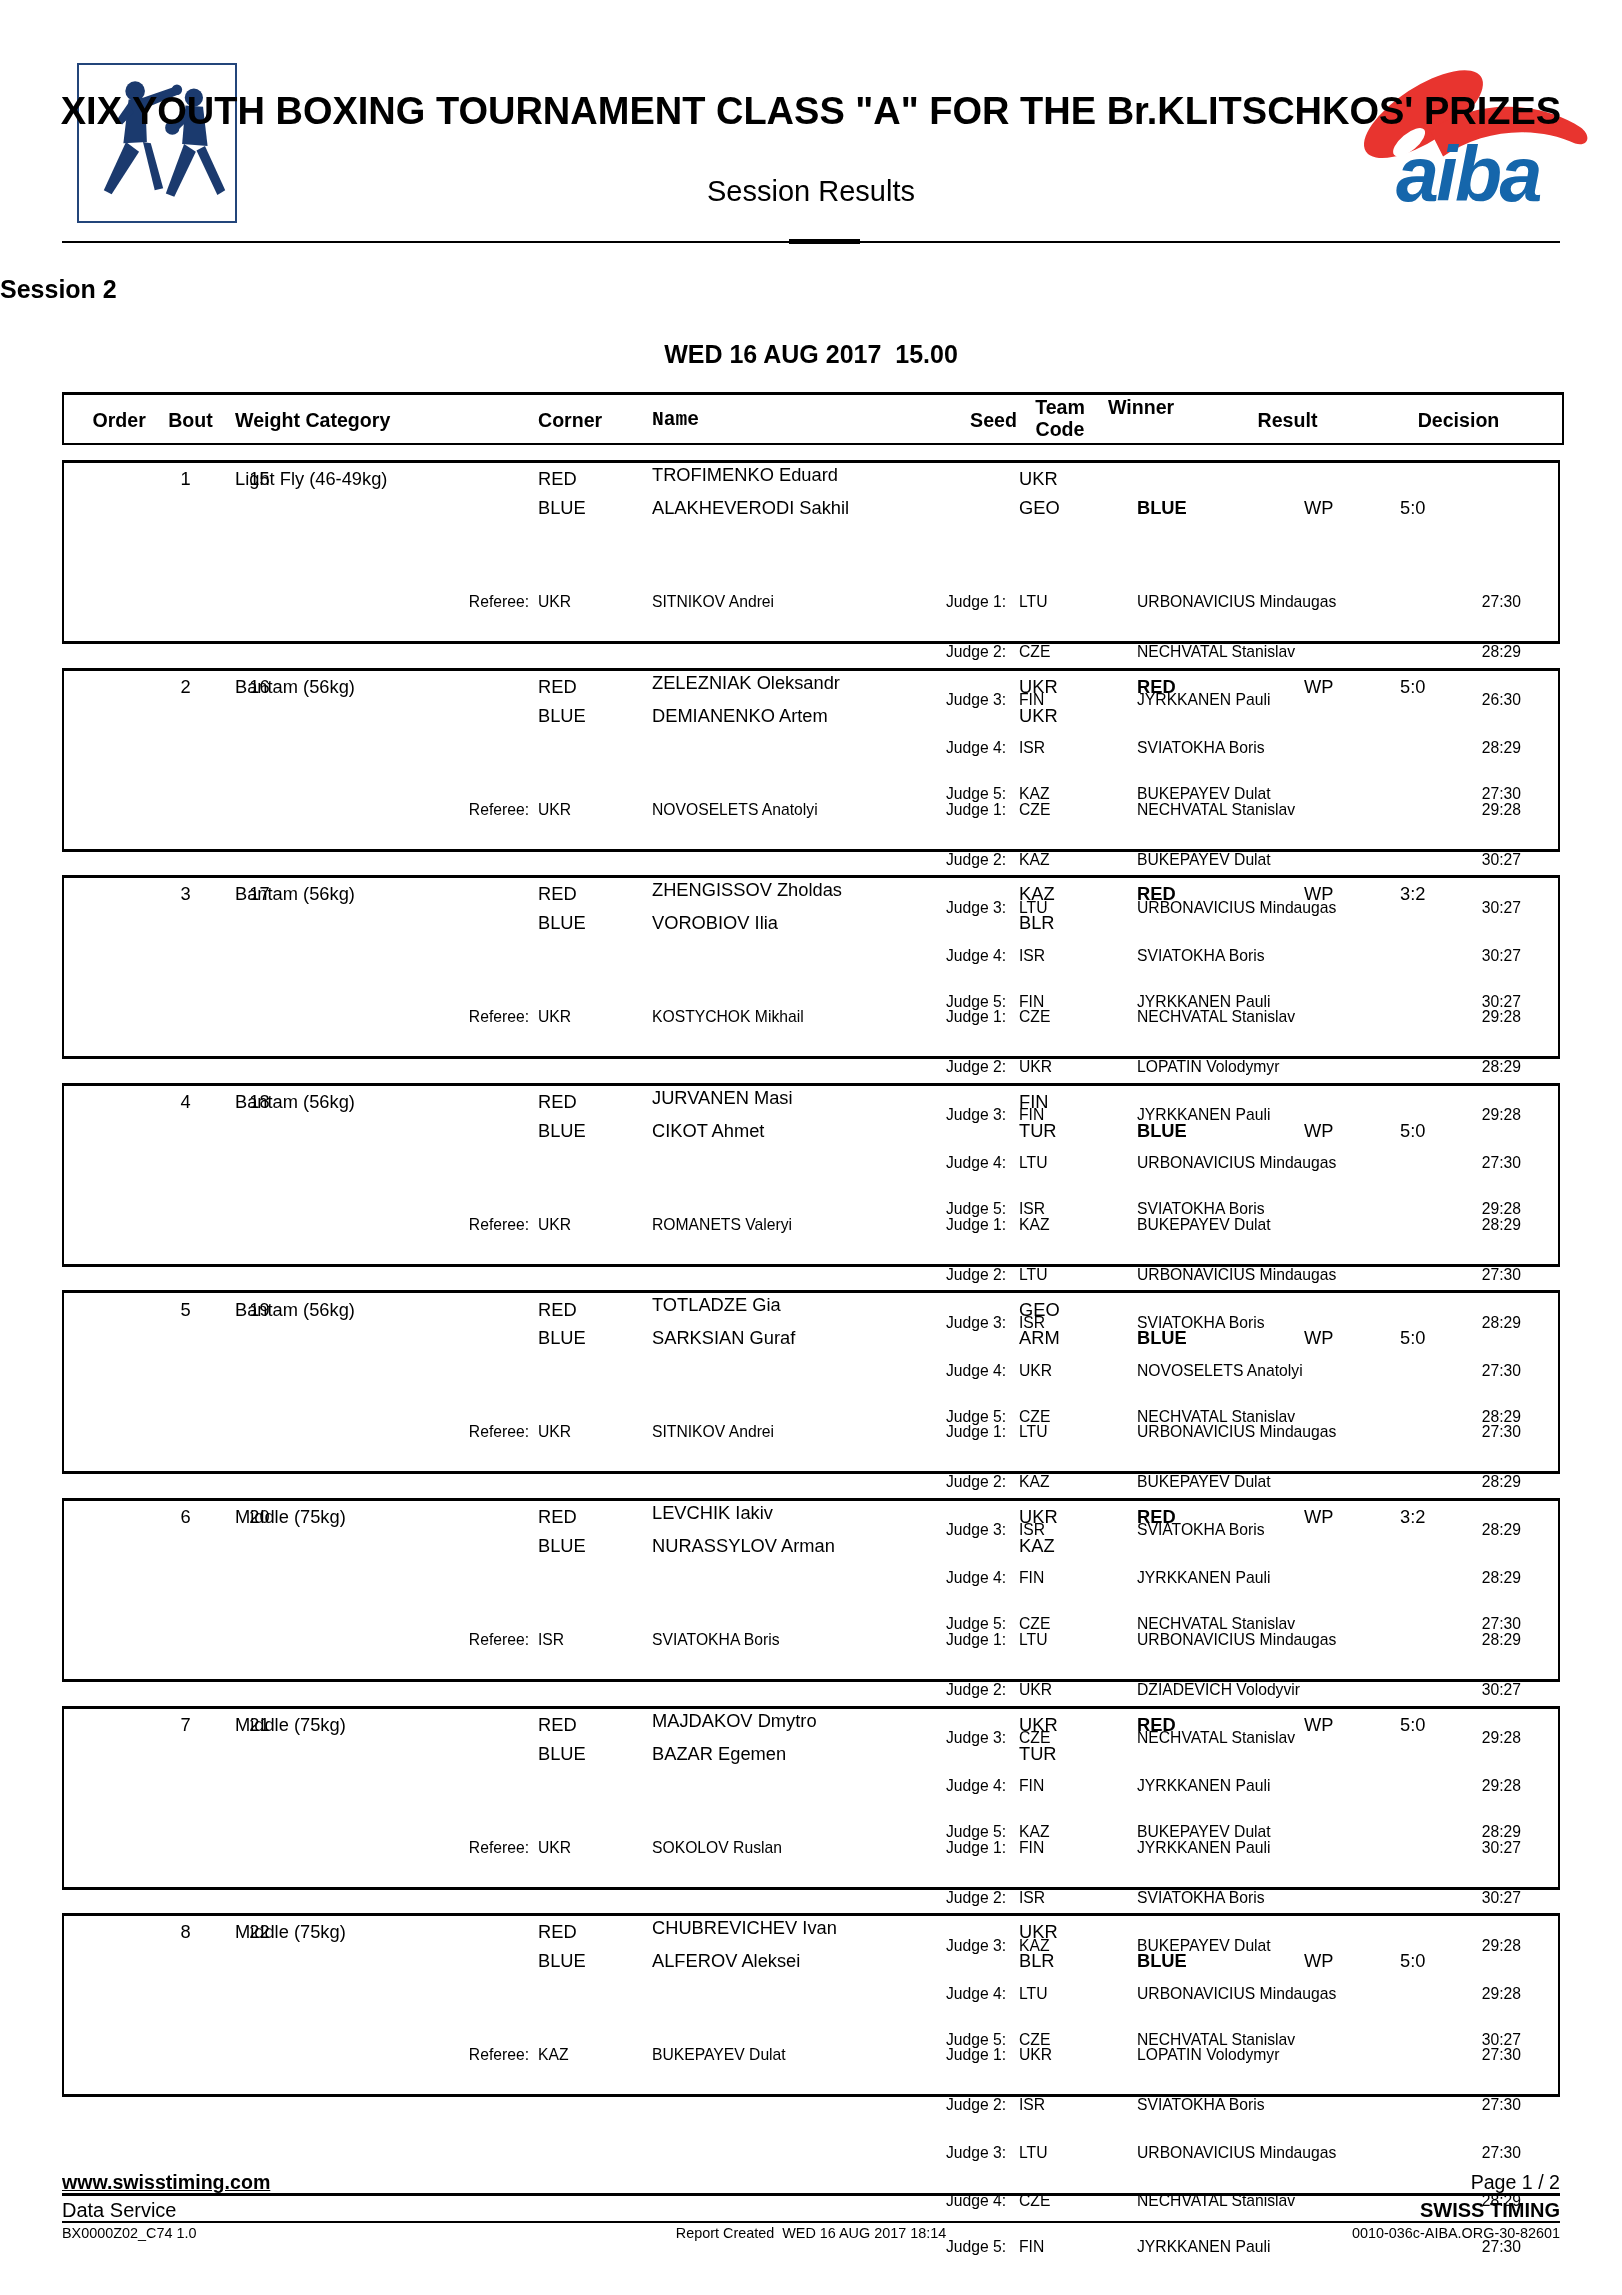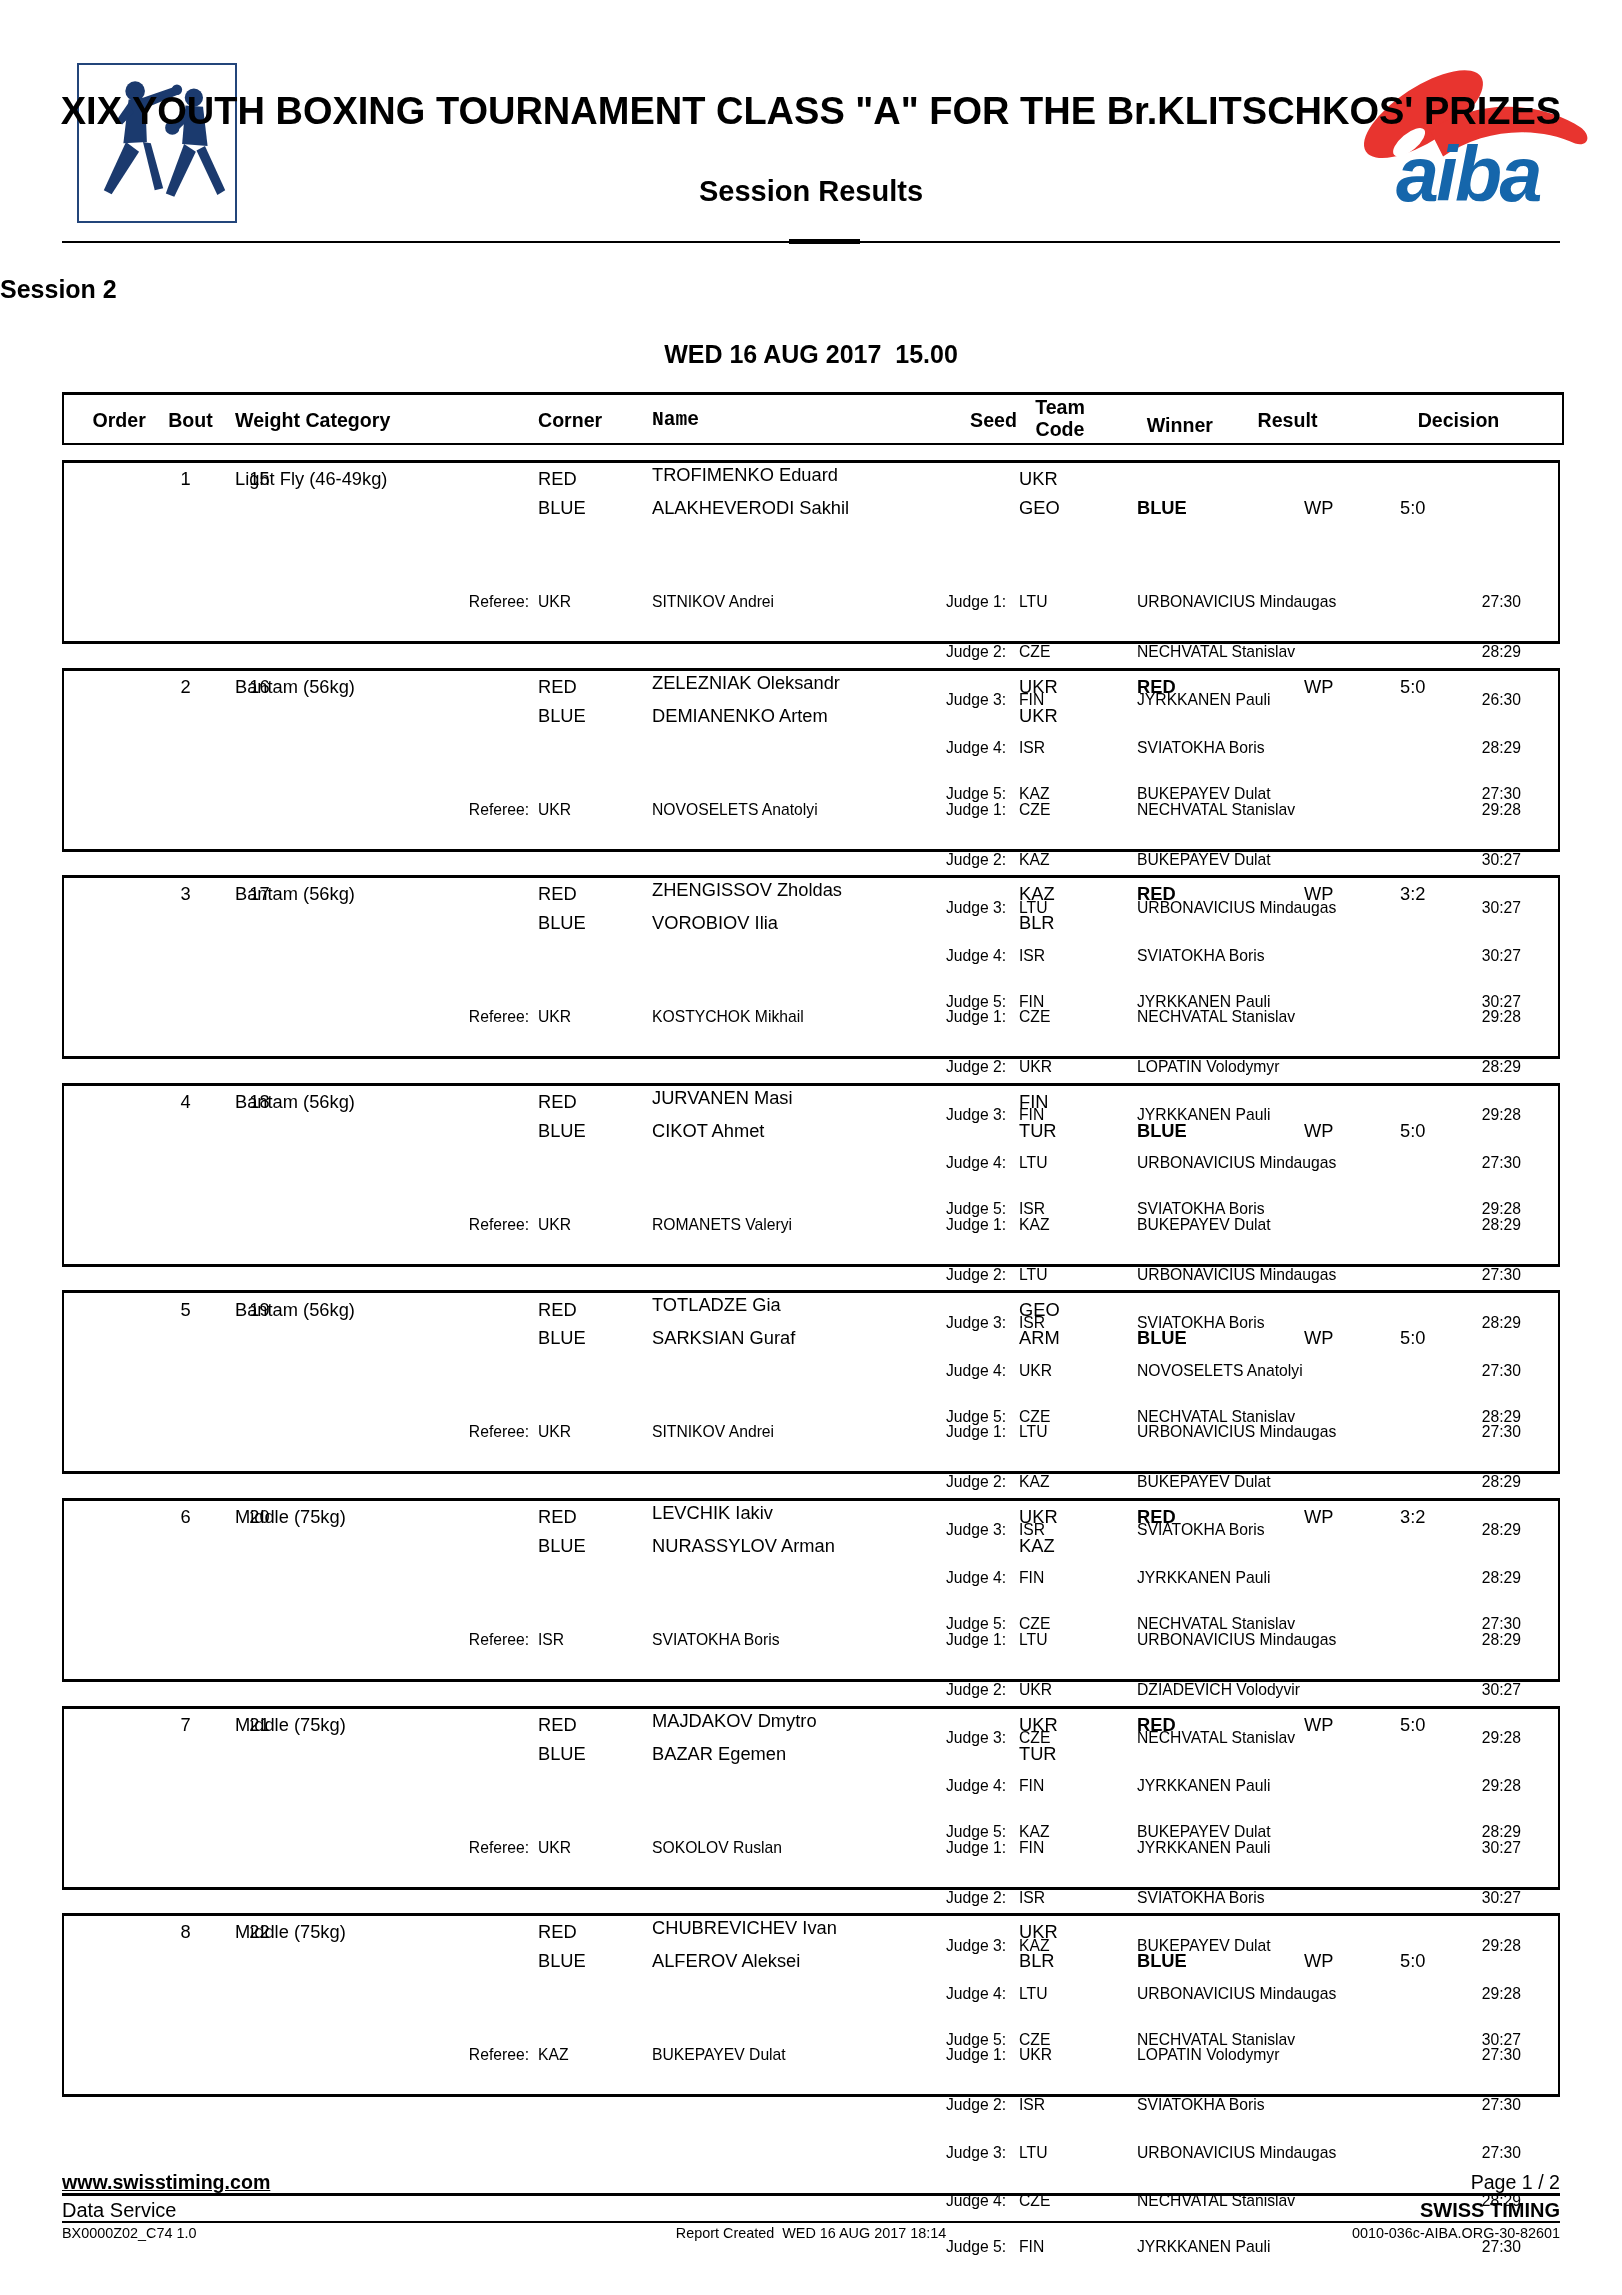--- a/index.html
+++ b/index.html
@@ -14,42 +14,42 @@
   
   .boxers-logo{position:absolute;left:77px;top:63px;width:160px;height:160px;border:2px solid #23457a;box-sizing:border-box;background:#fff;}
   .aiba-logo{position:absolute;left:1345px;top:52px;width:255px;height:170px;}
   .doc-title{
     position:absolute;left:0;top:90px;width:100%;
     text-align:center;font-size:38px;font-weight:bold;letter-spacing:0px;
     white-space:nowrap;z-index:5;
   }
   .doc-subtitle{
     position:absolute;left:0;top:175px;width:100%;
-    text-align:center;font-size:29px;font-weight:bold;z-index:5;
+    text-align:center;font-size:29px;font-weight:normal;z-index:5;
   }
   .title-rule{position:absolute;left:62px;top:241px;width:1498px;height:2px;background:#000;}
   .title-rule-notch{position:absolute;left:789px;top:239px;width:71px;height:4.6px;background:#000;}
   .session-title{position:absolute;left:0;top:275px;width:100%;text-align:left;font-size:25px;font-weight:bold;}
   .session-datetime{position:absolute;left:0;top:340px;width:100%;text-align:center;font-size:25px;font-weight:bold;white-space:pre;}
 
   
   .colhead{
     position:absolute;left:62px;top:392px;width:1498px;height:48px;
     border:2px solid #000;border-top-width:3.3px;border-bottom-width:2.6px;
     box-sizing:content-box;
   }
   .colhead .col{position:absolute;font-size:19.6px;font-weight:bold;white-space:pre;}
   .ch-order{left:15.7px;top:14.4px;width:79px;text-align:center;}
   .ch-bout{left:87px;top:14.4px;width:79px;text-align:center;}
   .ch-weight{left:171px;top:14.4px;}
   .ch-corner{left:474px;top:14.4px;}
   .ch-name{left:588px;top:14.4px;font-family:Liberation Mono, monospace;}
   .ch-seed{left:890px;top:14.4px;width:79px;text-align:center;}
   .ch-team{left:947px;top:1.3px;width:98px;text-align:center;line-height:22px;}
-  .ch-winner{left:1044px;top:19px;width:105px;text-align:right;}
+  .ch-winner{left:1044px;top:1px;width:105px;text-align:left;}
   .ch-result{left:1171px;top:14.4px;width:105px;text-align:center;}
   .ch-decision{left:1342px;top:14.4px;width:105px;text-align:center;}
 
   
   #bouts{position:absolute;left:62px;top:460px;width:1498px;}
   .bout{
     position:relative;height:178px;
     border:2px solid #000;border-top-width:3.3px;border-bottom-width:3.9px;
     margin-bottom:23.6px;box-sizing:content-box;
   }

